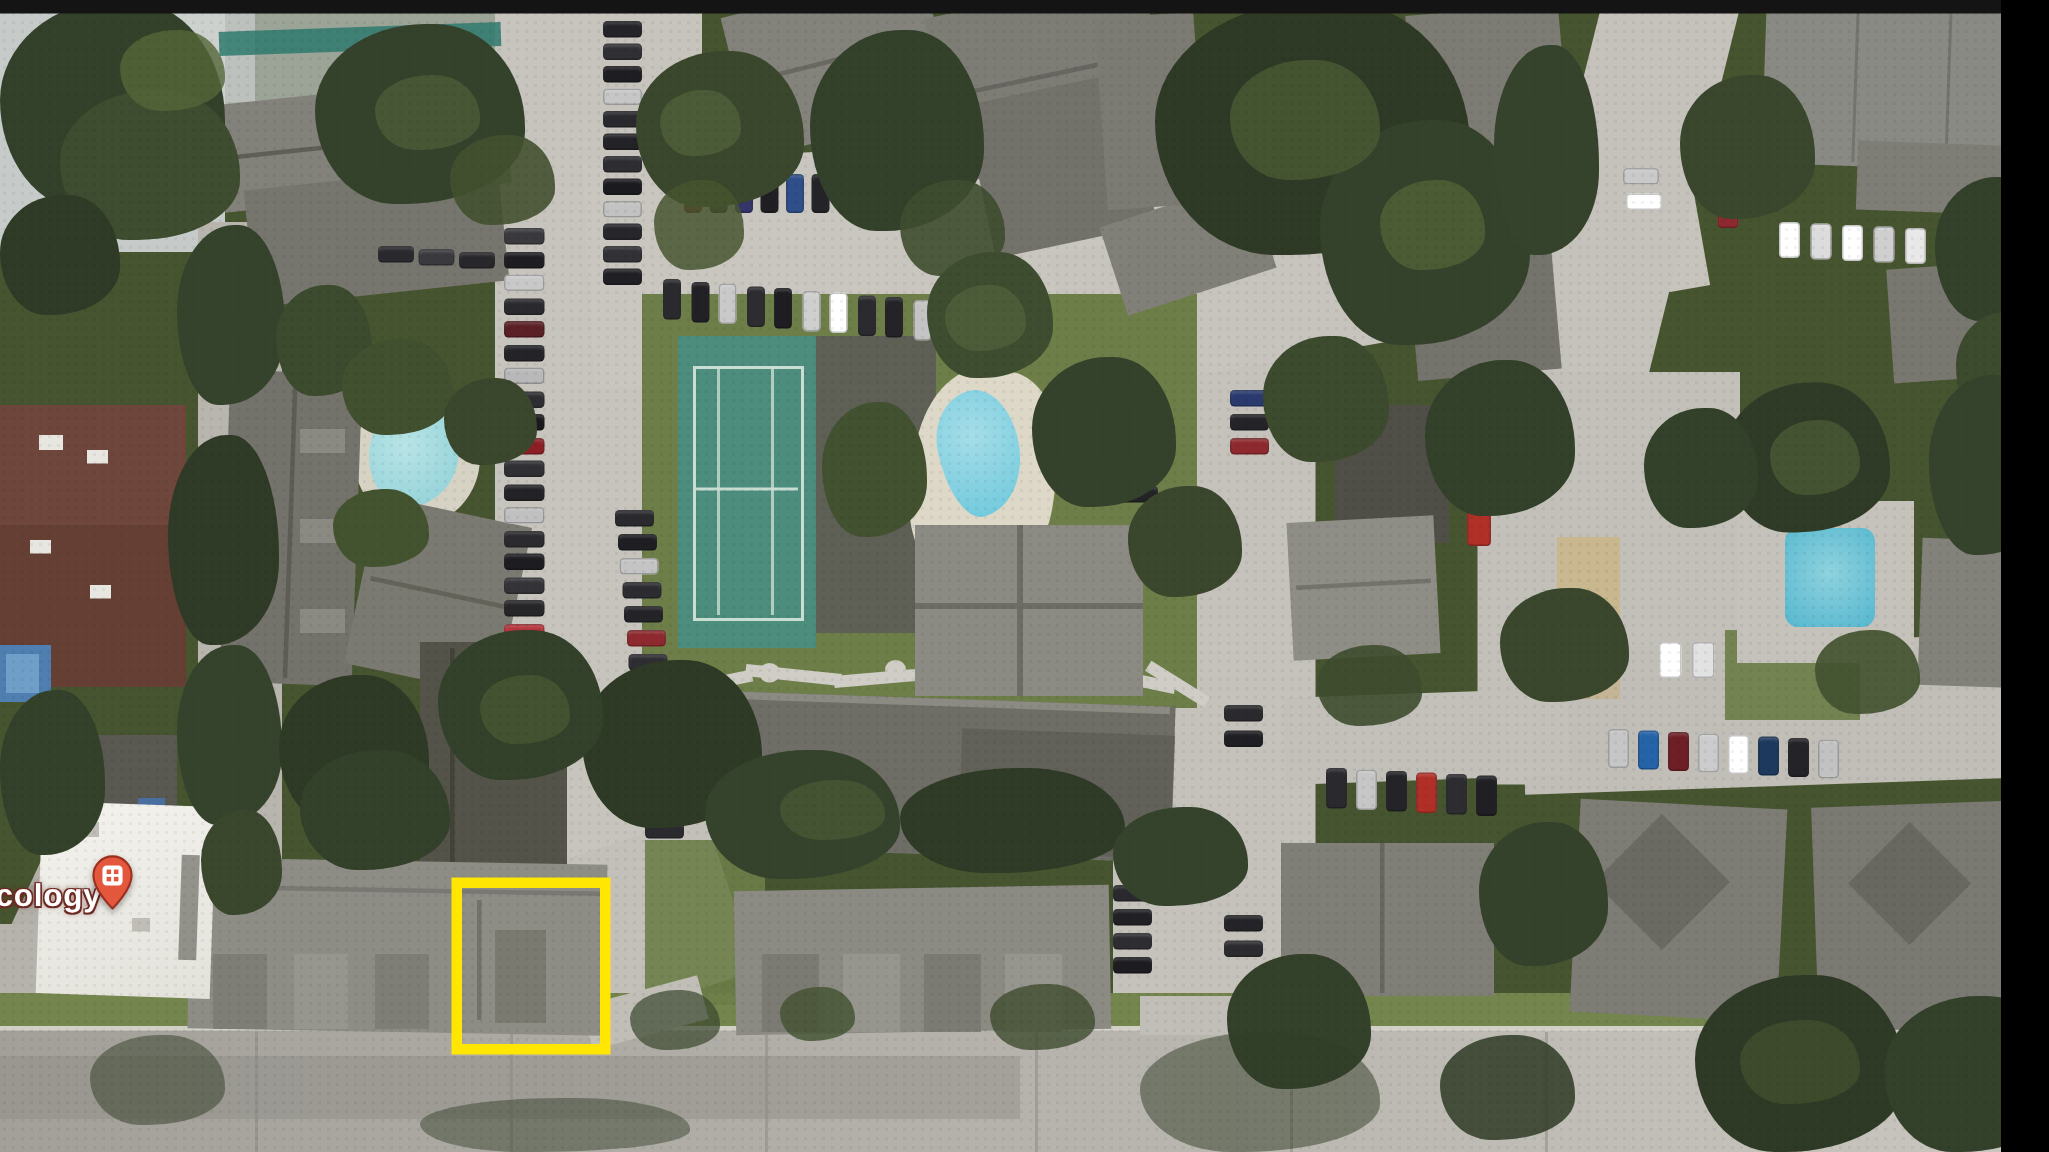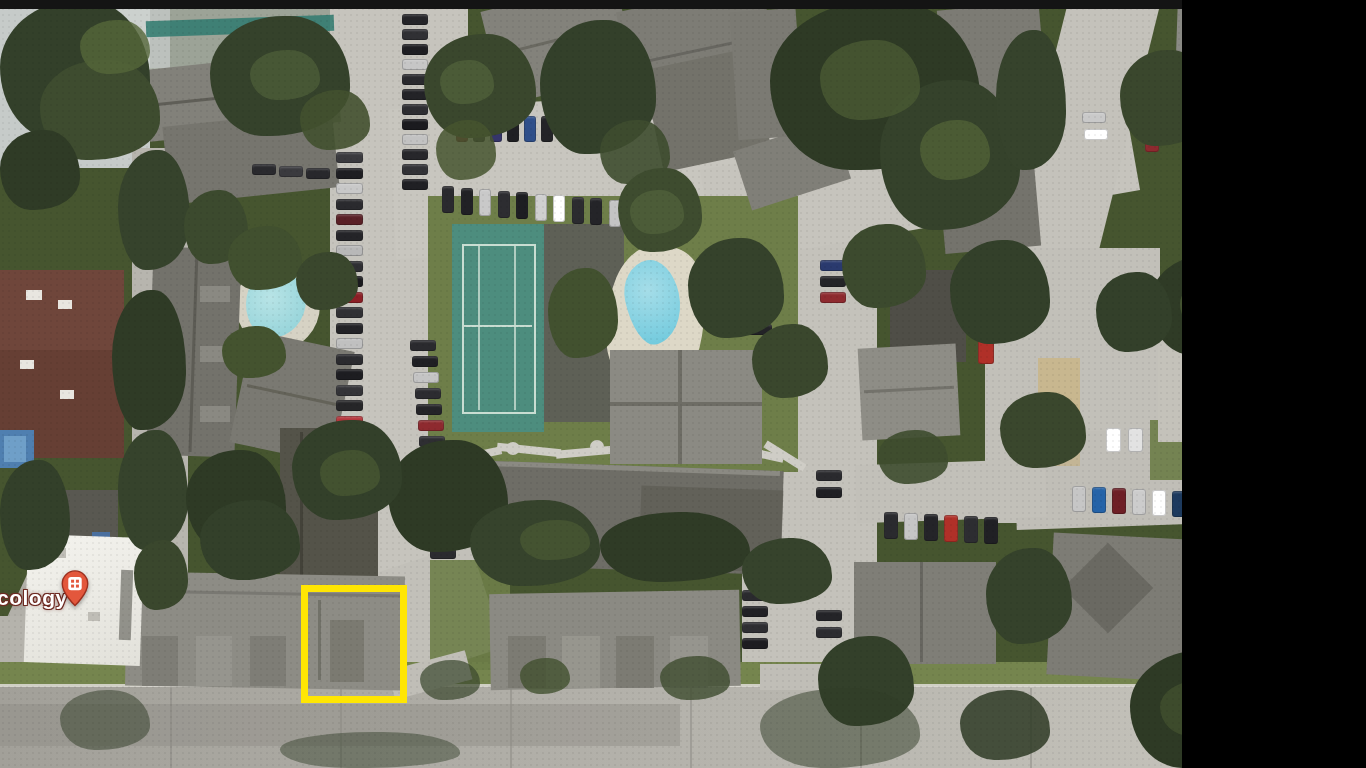--- a/index.html
+++ b/index.html
@@ -10,21 +10,21 @@
   .car{border-radius:3px;box-shadow:inset 0 0 0 1px rgba(0,0,0,.22), inset 0 2px 2px rgba(255,255,255,.18);}
   .top-bar{position:absolute;left:0;top:0;width:100%;height:9px;background:#141414;z-index:45;}
   .highlight-box{position:absolute;border-style:solid;background:transparent;z-index:46;}
   .place-pin{position:absolute;z-index:48;filter:drop-shadow(0 2px 2px rgba(0,0,0,.35));}
   .place-label{position:absolute;z-index:47;font-weight:bold;font-size:21px;letter-spacing:.5px;
     text-shadow:-1px -1px 0 #6e2a22,1px -1px 0 #6e2a22,-1px 1px 0 #6e2a22,1px 1px 0 #6e2a22,0 0 4px rgba(96,34,28,.85);}
 </style>
 </head>
 <body>
 
-<div class="stage" id="stage" style="width: 1182px; height: 768px;">
+<div class="stage" id="stage" style="width: 1334px; height: 768px;">
 
   <div class="shp" style="left: 0px; top: 8px; width: 150px; height: 160px; background: rgb(198, 203, 201);"></div>
     <div class="shp" style="left: 60px; top: 8px; width: 110px; height: 90px; background: rgb(205, 210, 208); opacity: 0.8;"></div>
     <div class="shp" style="left: 150px; top: 8px; width: 190px; height: 60px; background: rgb(192, 197, 195); opacity: 0.7;"></div>
     <div class="shp" style="left: 132px; top: 148px; width: 56px; height: 430px; background: rgb(183, 181, 174);"></div>
     <div class="shp" style="left: 330px; top: 8px; width: 138px; height: 600px; background: rgb(198, 196, 189);"></div>
     <div class="shp" style="left: 360px; top: 560px; width: 130px; height: 110px; background: rgb(194, 192, 185); transform: rotate(-18deg);"></div>
     <div class="shp" style="left: 392px; top: 98px; width: 430px; height: 150px; background: rgb(200, 198, 191); transform: rotate(-3deg);"></div>
     <div class="shp" style="left: 742px; top: 220px; width: 135px; height: 486px; background: rgb(196, 194, 187);"></div>
     <div class="shp" style="left: 705px; top: 132px; width: 430px; height: 96px; background: rgb(198, 196, 189); transform: rotate(-10deg);"></div>

